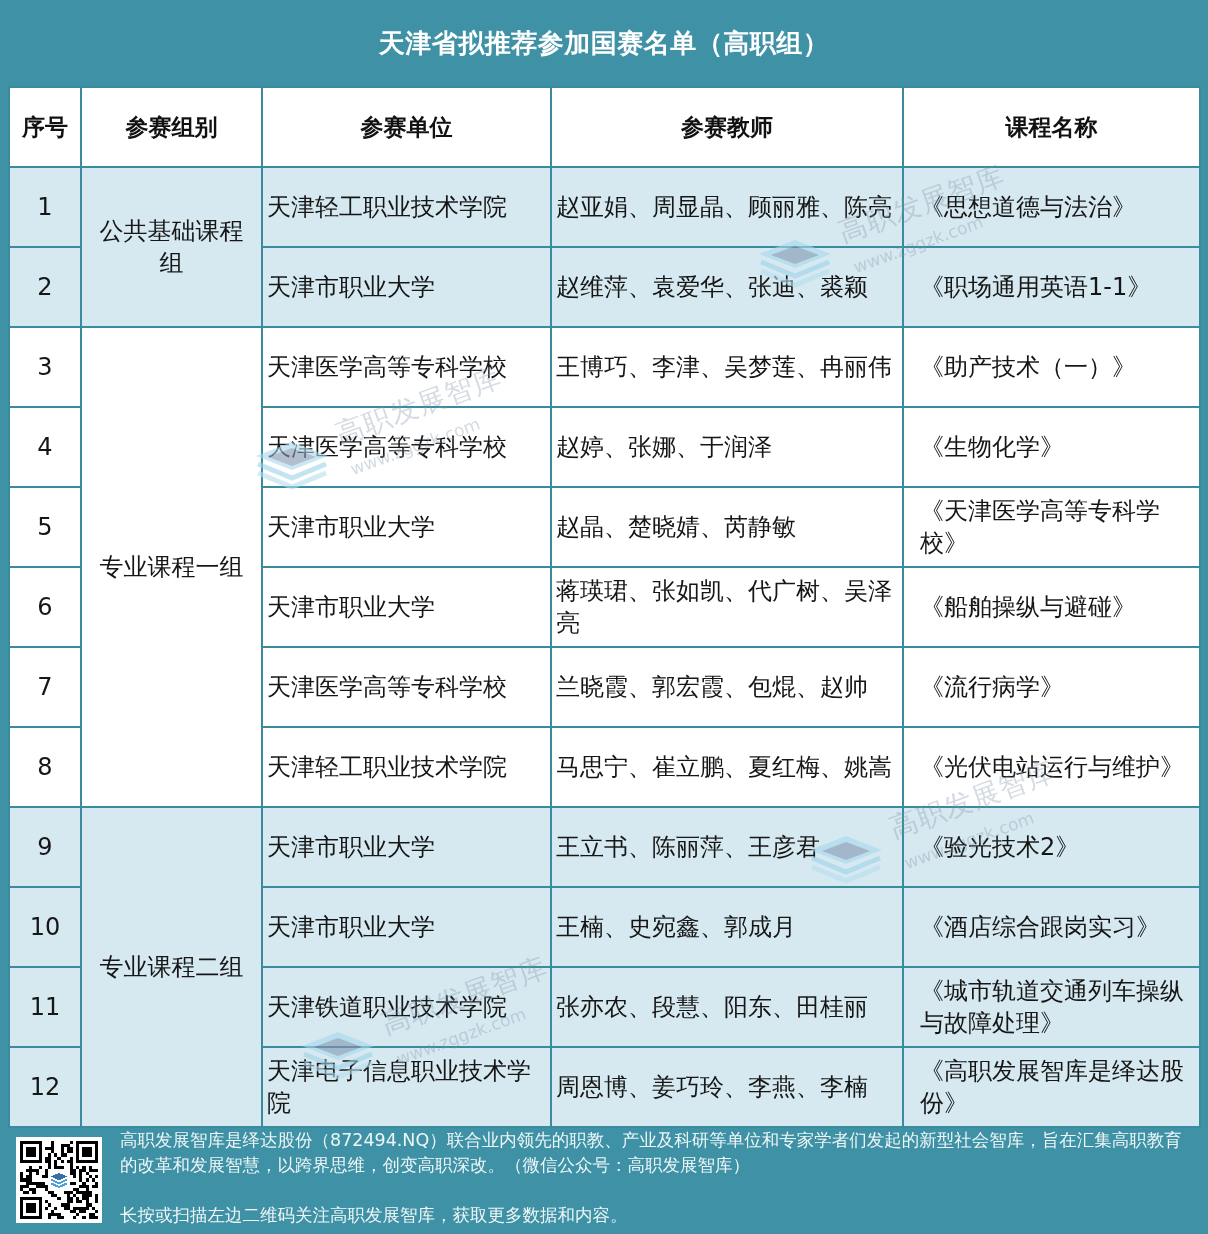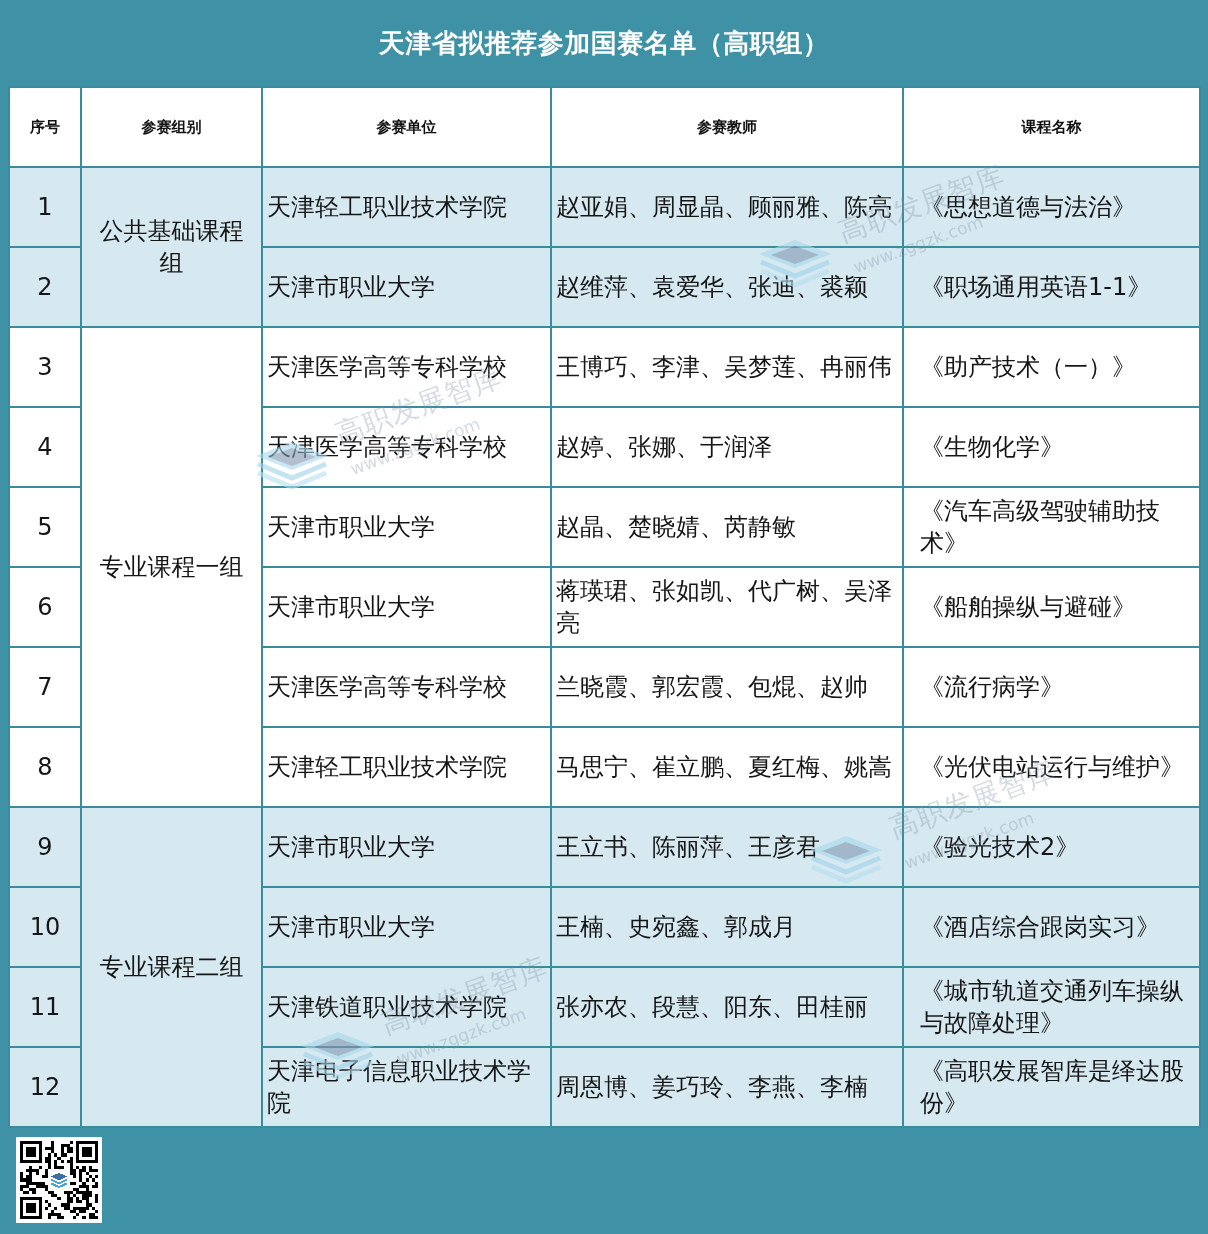--- a/index.html
+++ b/index.html
@@ -47,21 +47,21 @@
       border: 2px solid #3a8b9e;
       padding: 0 4px;
       vertical-align: middle;
       overflow: hidden;
     }
     table.roster tr {
       height: 80px;
     }
     table.roster th {
       background: #ffffff;
-      font-size: 15px;
+      font-size: 23px;
       font-weight: bold;
       text-align: center;
       color: #111111;
     }
     table.roster td {
       font-size: 24px;
       line-height: 32px;
       color: #161616;
       background: #ffffff;
       word-break: break-all;
@@ -217,21 +217,21 @@
     <tr>
       <td class="c-no">4</td>
       <td class="c-unit">天津医学高等专科学校</td>
       <td class="c-teacher">赵婷、张娜、于润泽</td>
       <td class="c-course">《生物化学》</td>
     </tr>
     <tr>
       <td class="c-no">5</td>
       <td class="c-unit">天津市职业大学</td>
       <td class="c-teacher">赵晶、楚晓婧、芮静敏</td>
-      <td class="c-course">《汽车高级驾驶辅助技术》</td>
+      <td class="c-course">《天津医学高等专科学校》</td>
     </tr>
     <tr>
       <td class="c-no">6</td>
       <td class="c-unit">天津市职业大学</td>
       <td class="c-teacher">蒋瑛珺、张如凯、代广树、吴泽亮</td>
       <td class="c-course">《船舶操纵与避碰》</td>
     </tr>
     <tr>
       <td class="c-no">7</td>
       <td class="c-unit">天津医学高等专科学校</td>
@@ -505,13 +505,17 @@
         <rect x="20" y="2" width="3" height="3" fill="#000"></rect>
         <rect x="0" y="18" width="7" height="7" fill="#000"></rect>
         <rect x="1" y="19" width="5" height="5" fill="#fff"></rect>
         <rect x="2" y="20" width="3" height="3" fill="#000"></rect>
         <rect x="9.5" y="9.5" width="6" height="6" fill="#fff"></rect>
         <polygon points="12.5,10.2 15,11.4 12.5,12.6 10,11.4" fill="#3b6ea8"></polygon>
         <polyline points="10,12.4 12.5,13.6 15,12.4" stroke="#4aa3d8" stroke-width=".6" fill="none"></polyline>
         <polyline points="10,13.6 12.5,14.8 15,13.6" stroke="#4aa3d8" stroke-width=".6" fill="none"></polyline>
       </svg>
   </div>
+  <div class="footer-text">
+    <p>高职发展智库是绎达股份（872494.NQ）联合业内领先的职教、产业及科研等单位和专家学者们发起的新型社会智库，旨在汇集高职教育的改革和发展智慧，以跨界思维，创变高职深改。（微信公众号：高职发展智库）</p>
+    <p class="cta">长按或扫描左边二维码关注高职发展智库，获取更多数据和内容。</p>
+  </div>
 </div>
 
 </body></html>

